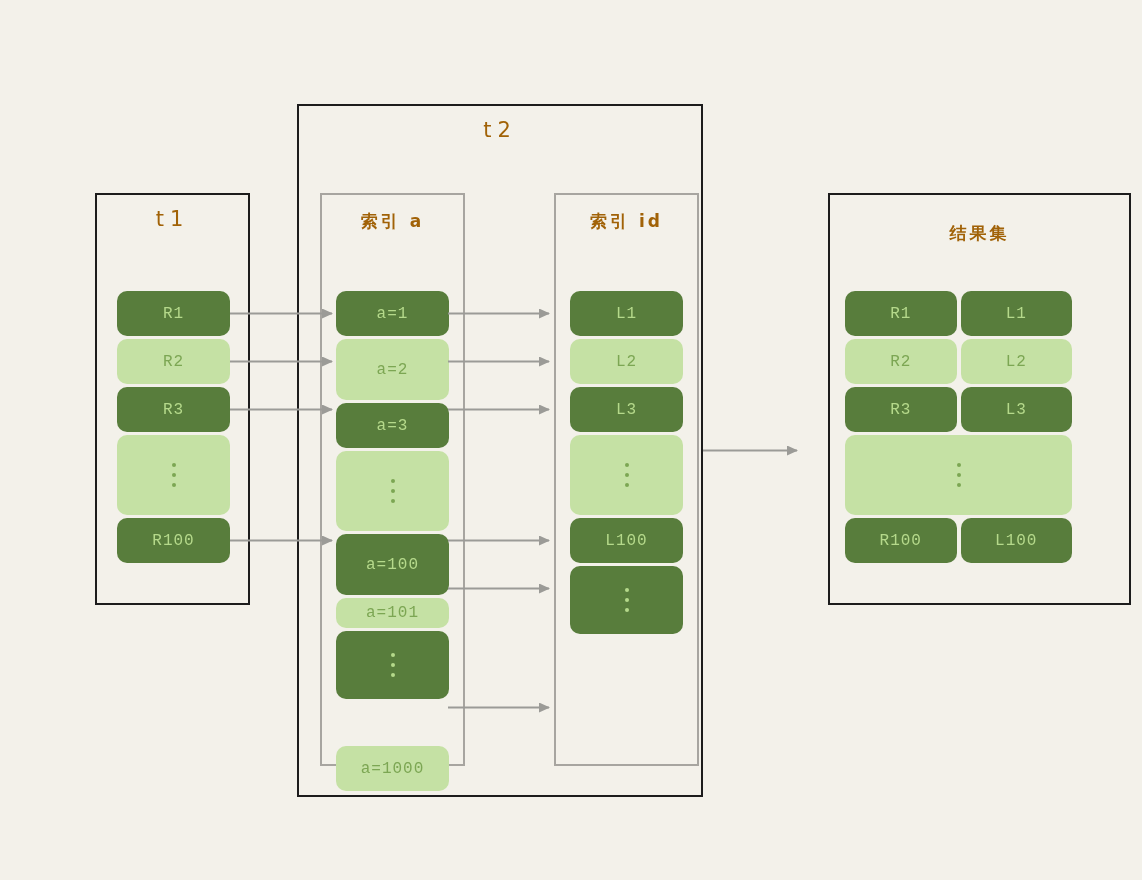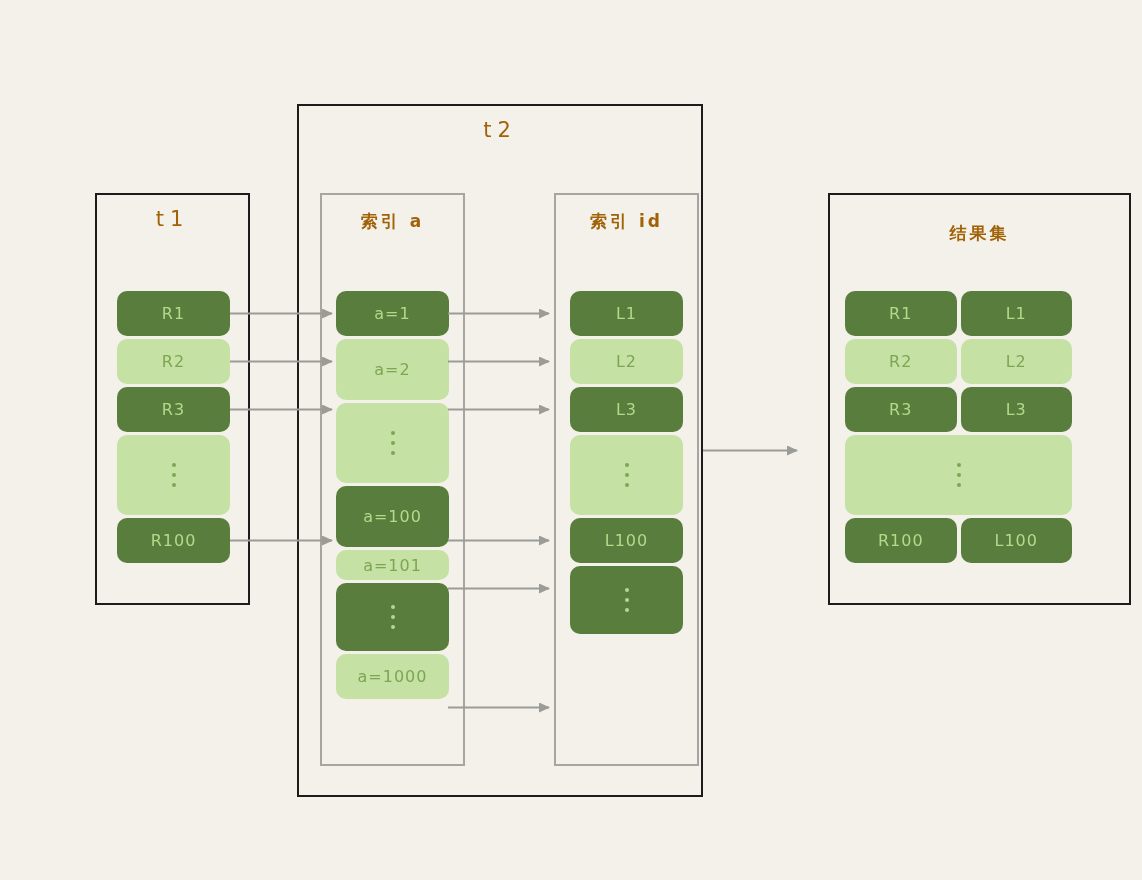--- a/index.html
+++ b/index.html
@@ -47,20 +47,21 @@
     gap: 3px;
   }
   .row {
     flex: none;
     border-radius: 10px;
     display: flex;
     align-items: center;
     justify-content: center;
     font-size: 16px;
     letter-spacing: 1px;
+    font-family: Liberation Mono, monospace;
   }
   .row.dark {
     background: var(--dark, #587d3c);
     color: var(--ink-dark, #b5d98b);
   }
   .row.light {
     background: var(--light, #c5e1a4);
     color: var(--ink-light, #7ca653);
   }
   .row.dots { flex-direction: column; gap: 6px; }
@@ -117,33 +118,34 @@
   </div>
 
   <div class="box outer-box" id="box-t2">
     <div class="box-title title-latin">t2</div>
 
     <div class="box inner-box" id="box-index-a">
       <div class="box-title title-cn">索引 a</div>
       <div class="rows" id="rows-index-a">
           <div class="row dark" style="height: 45px;">a=1</div>
           <div class="row light" style="height: 61px;">a=2</div>
+          <div class="row dark" style="height: 45px;">a=3</div>
           <div class="row dots light" style="height: 80px;">
             <span class="dot"></span>
             <span class="dot"></span>
             <span class="dot"></span>
           </div>
           <div class="row dark" style="height: 61px;">a=100</div>
           <div class="row light" style="height: 30px;">a=101</div>
           <div class="row dots dark" style="height: 68px;">
             <span class="dot"></span>
             <span class="dot"></span>
             <span class="dot"></span>
           </div>
-          <div class="row light" style="height: 45px;">a=1000</div>
+          <div class="row light" style="height: 45px; margin-top: 44px;">a=1000</div>
         </div>
     </div>
 
     <div class="box inner-box" id="box-index-id">
       <div class="box-title title-cn">索引 id</div>
       <div class="rows" id="rows-index-id">
           <div class="row dark" style="height: 45px;">L1</div>
           <div class="row light" style="height: 45px;">L2</div>
           <div class="row dark" style="height: 45px;">L3</div>
           <div class="row dots light" style="height: 80px;">

